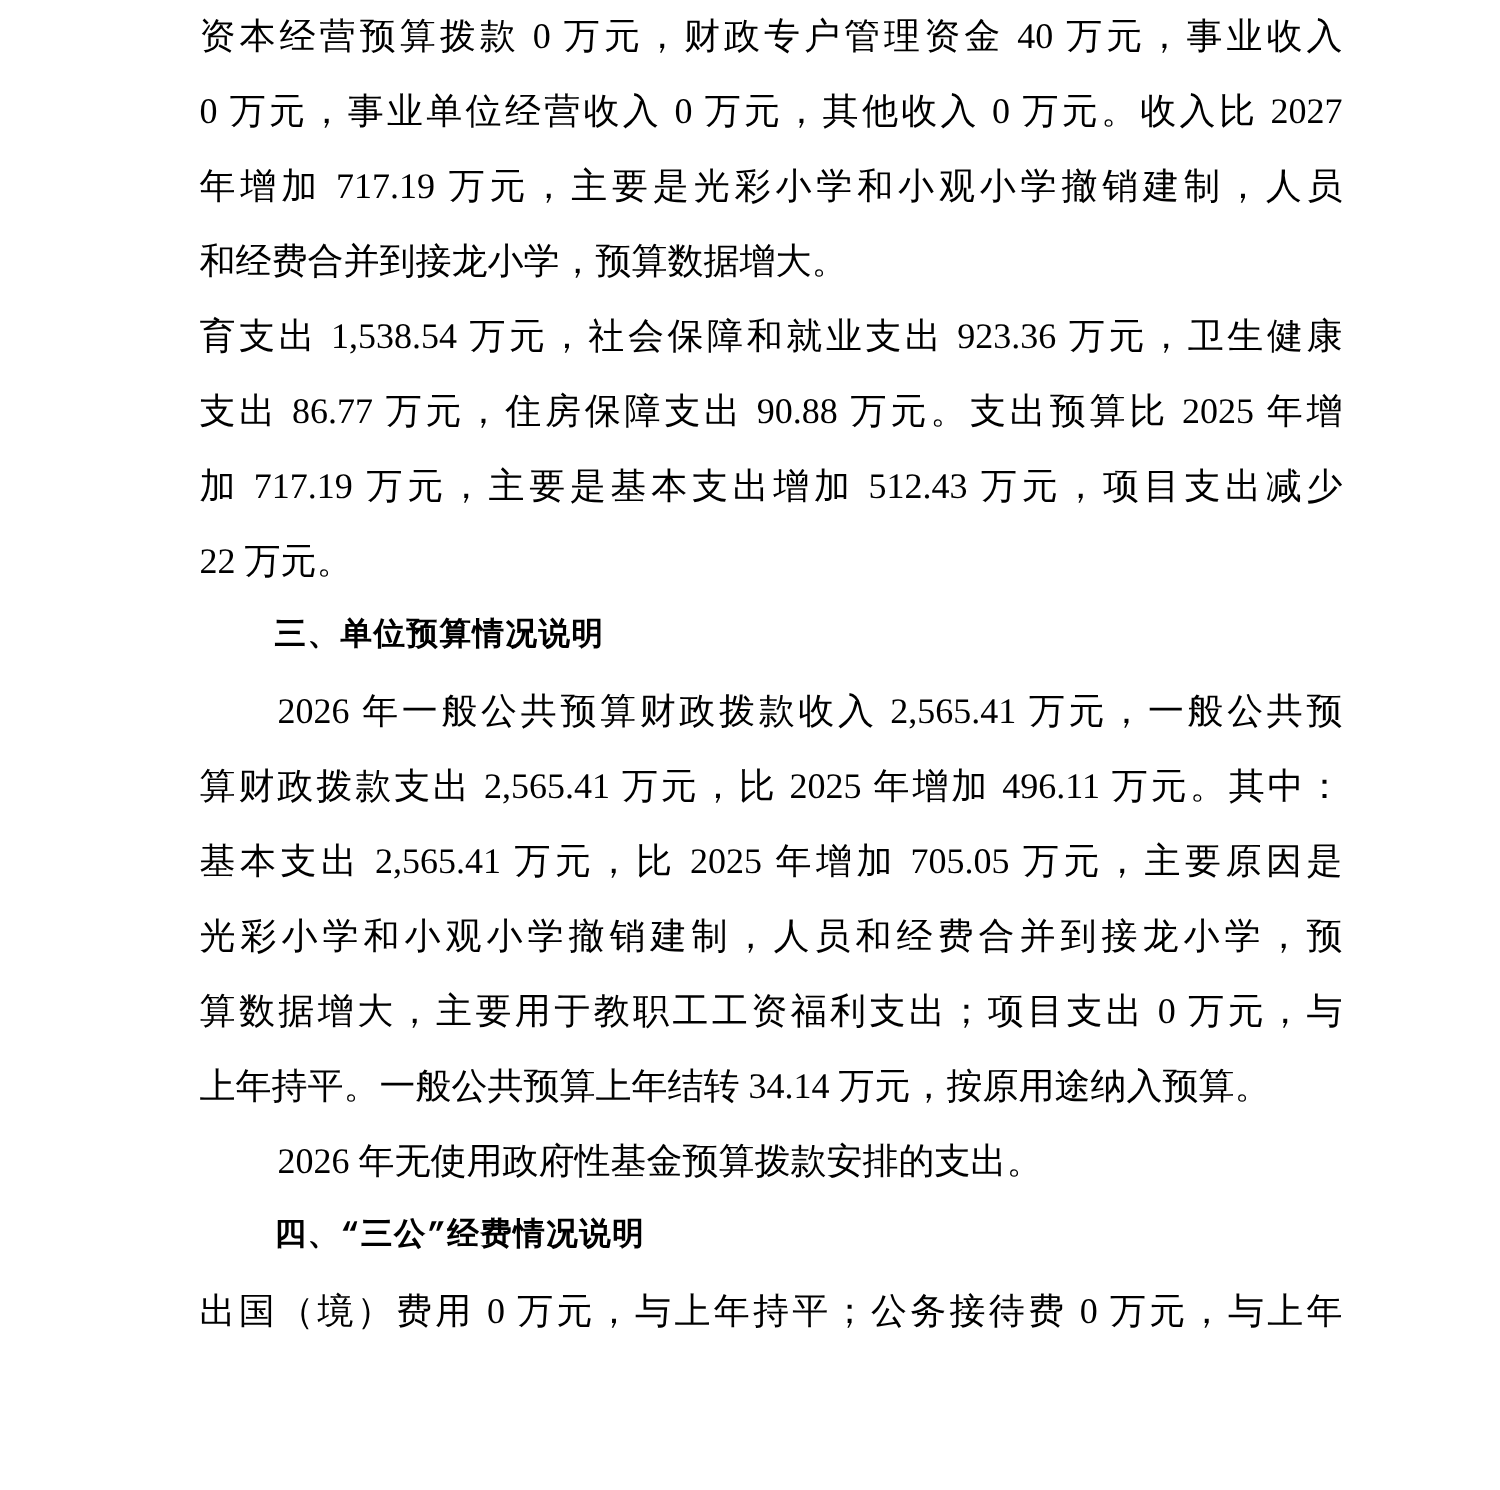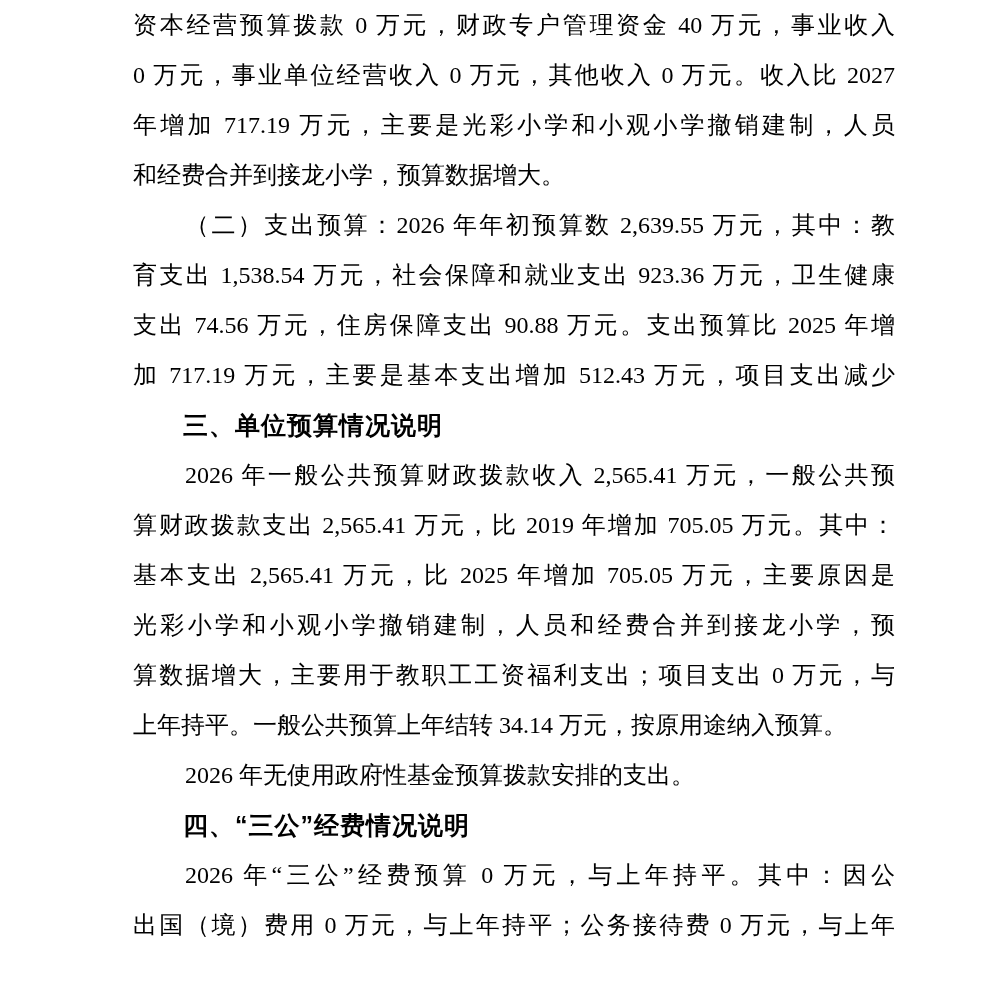--- a/index.html
+++ b/index.html
@@ -35,47 +35,46 @@
     overflow: visible;
   }
   .line.end {
     text-align: left;
     text-align-last: left;
   }
   .line.indent {
     text-indent: 52px;
   }
   .line.heading {
-    font-family: Liberation Sans, sans-serif;
+    font-family: Liberation Mono, monospace;
     font-weight: bold;
-    font-size: 25px;
+    font-size: 21px;
     text-align: left;
     text-align-last: left;
     text-indent: 50px;
     letter-spacing: 1px;
   }
 </style>
 </head>
 <body>
 
 <div class="page">
   <div class="content">
       <div class="line">资本经营预算拨款 0 万元，财政专户管理资金 40 万元，事业收入</div>
       <div class="line">0 万元，事业单位经营收入 0 万元，其他收入 0 万元。收入比 2027</div>
       <div class="line">年增加 717.19 万元，主要是光彩小学和小观小学撤销建制，人员</div>
       <div class="line end">和经费合并到接龙小学，预算数据增大。</div>
-      <div class="line indent">（二）支出预算：2026 年年初预算数 2,639.55 万元，其中：教</div>
       <div class="line">育支出 1,538.54 万元，社会保障和就业支出 923.36 万元，卫生健康</div>
-      <div class="line">支出 74.56 万元，住房保障支出 90.88 万元。支出预算比 2025 年增</div>
+      <div class="line">支出 86.77 万元，住房保障支出 90.88 万元。支出预算比 2025 年增</div>
       <div class="line">加 717.19 万元，主要是基本支出增加 512.43 万元，项目支出减少</div>
+      <div class="line end">22 万元。</div>
       <div class="line heading">三、单位预算情况说明</div>
       <div class="line indent">2026 年一般公共预算财政拨款收入 2,565.41 万元，一般公共预</div>
-      <div class="line">算财政拨款支出 2,565.41 万元，比 2019 年增加 705.05 万元。其中：</div>
+      <div class="line">算财政拨款支出 2,565.41 万元，比 2025 年增加 496.11 万元。其中：</div>
       <div class="line">基本支出 2,565.41 万元，比 2025 年增加 705.05 万元，主要原因是</div>
       <div class="line">光彩小学和小观小学撤销建制，人员和经费合并到接龙小学，预</div>
       <div class="line">算数据增大，主要用于教职工工资福利支出；项目支出 0 万元，与</div>
       <div class="line end">上年持平。一般公共预算上年结转 34.14 万元，按原用途纳入预算。</div>
       <div class="line indent end">2026 年无使用政府性基金预算拨款安排的支出。</div>
       <div class="line heading">四、“三公”经费情况说明</div>
-      <div class="line indent">2026 年“三公”经费预算 0 万元，与上年持平。其中：因公</div>
       <div class="line">出国（境）费用 0 万元，与上年持平；公务接待费 0 万元，与上年</div>
     </div>
 </div>
 
 </body></html>

